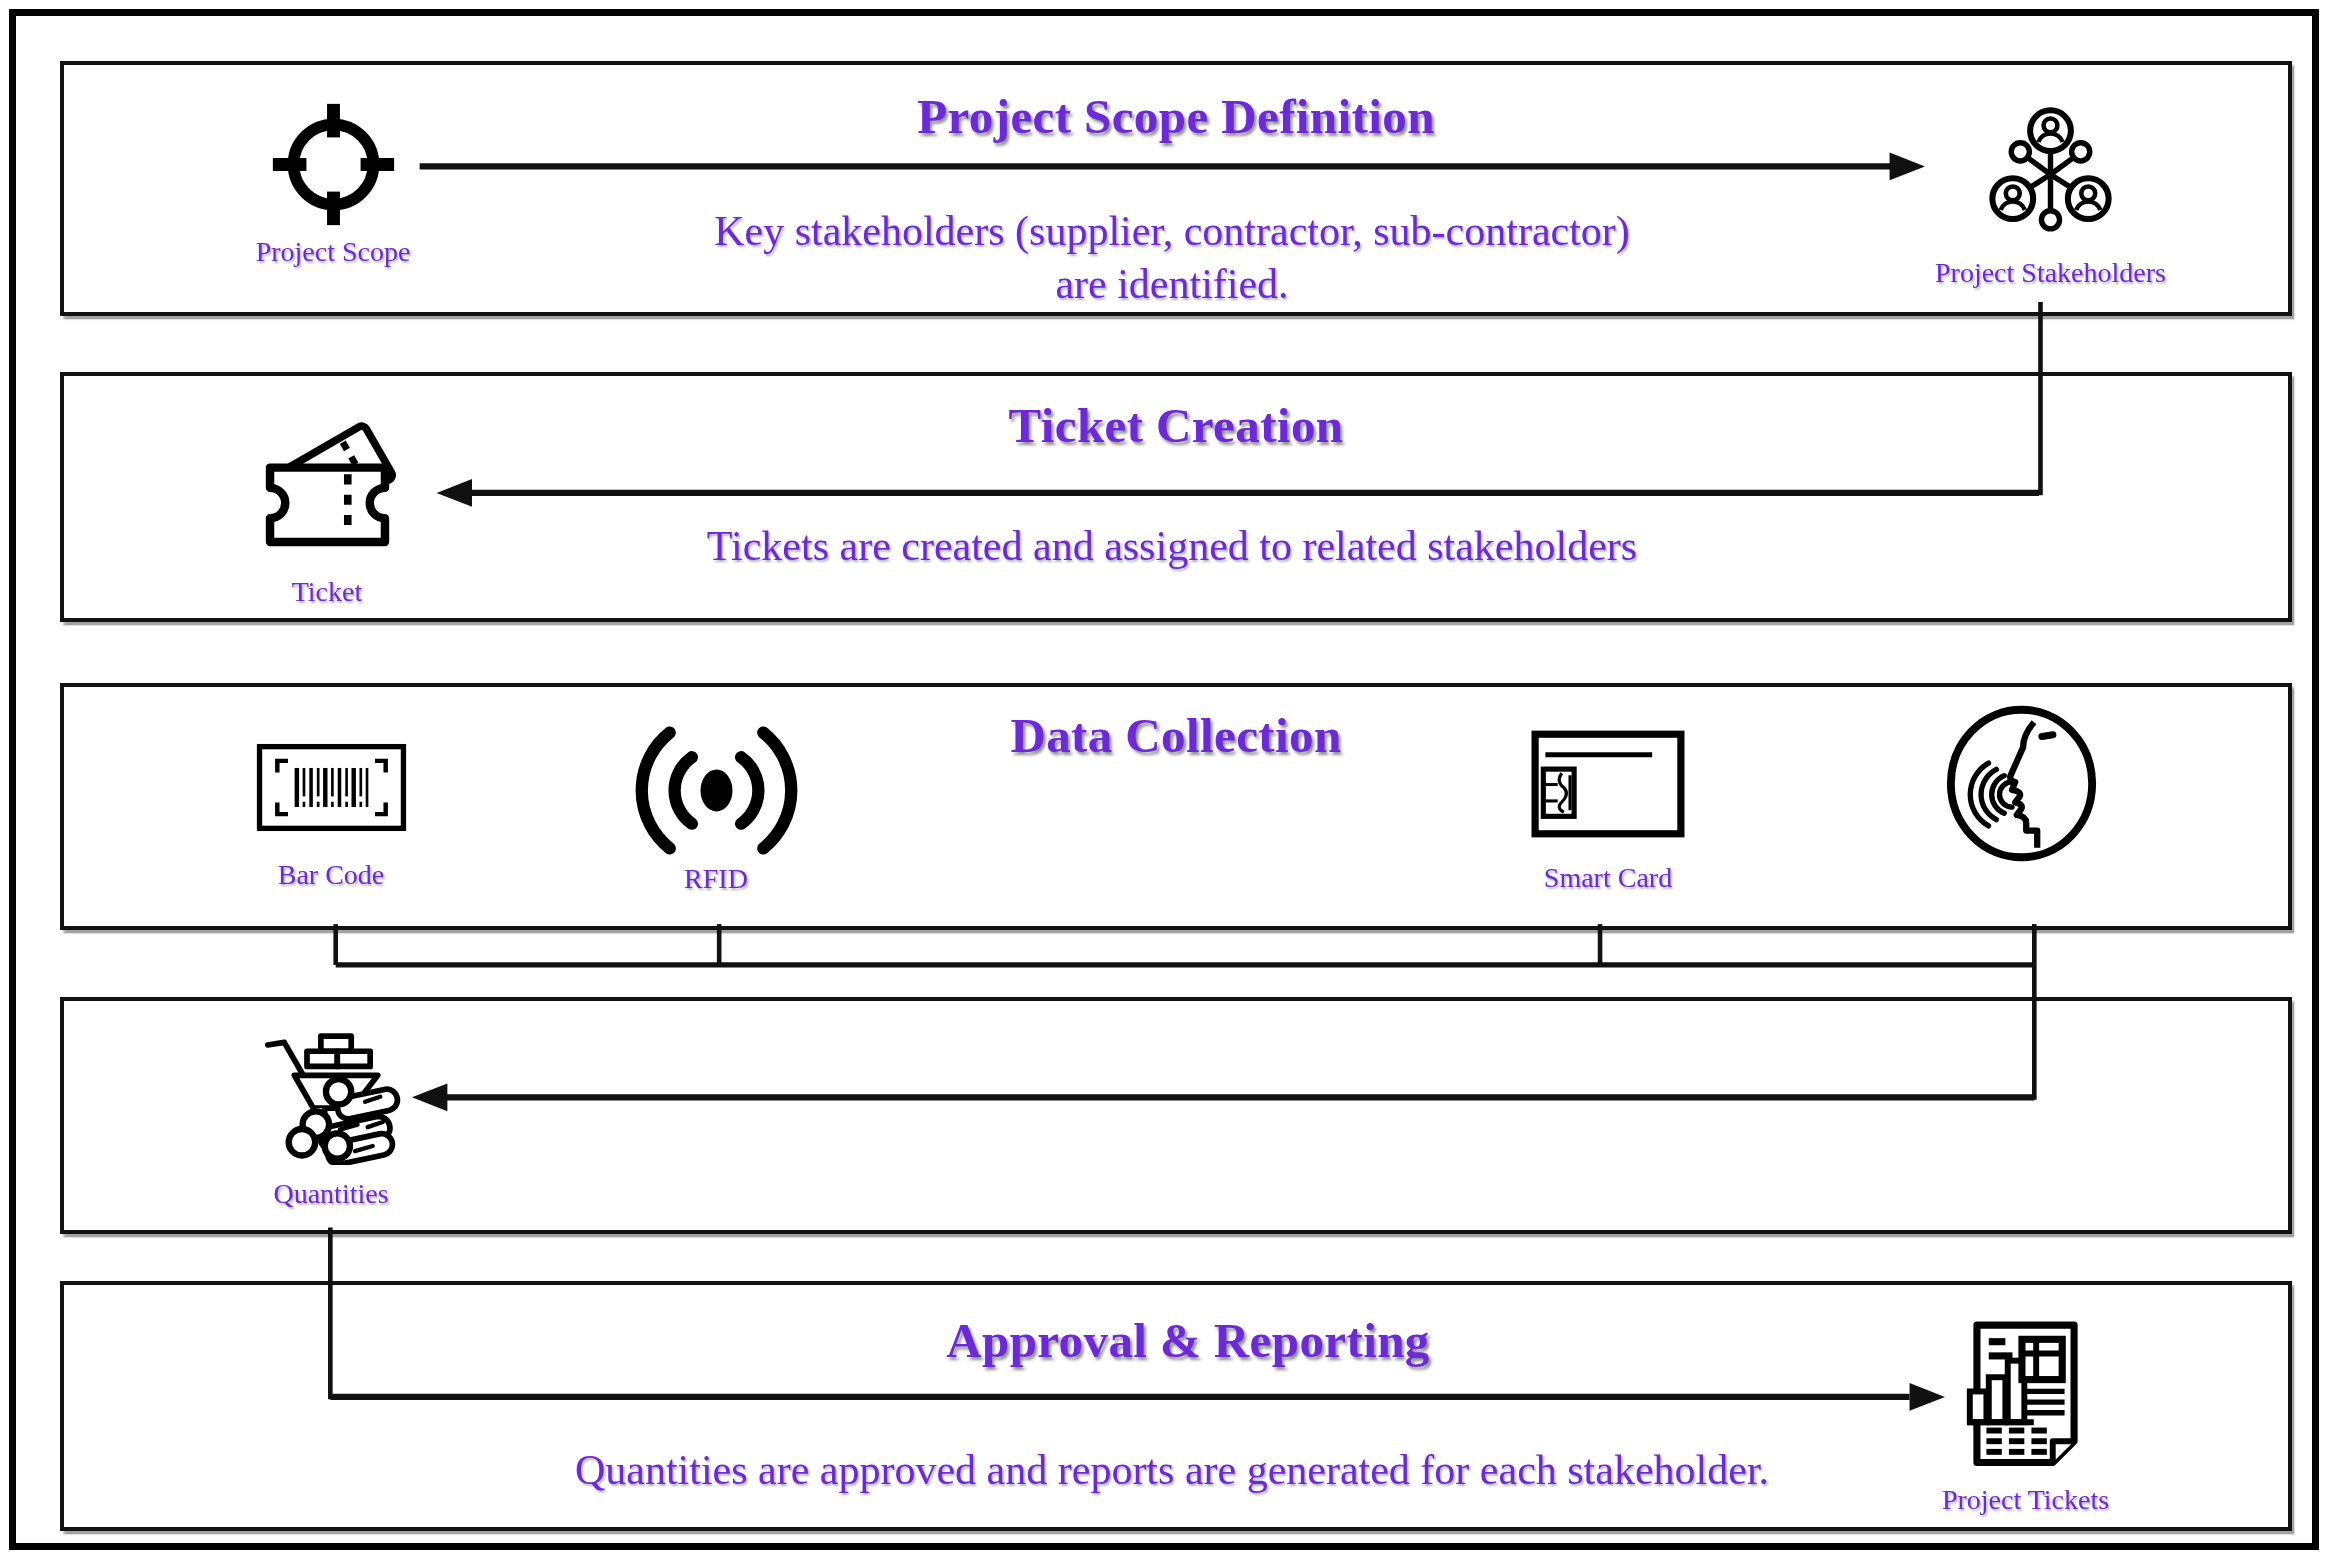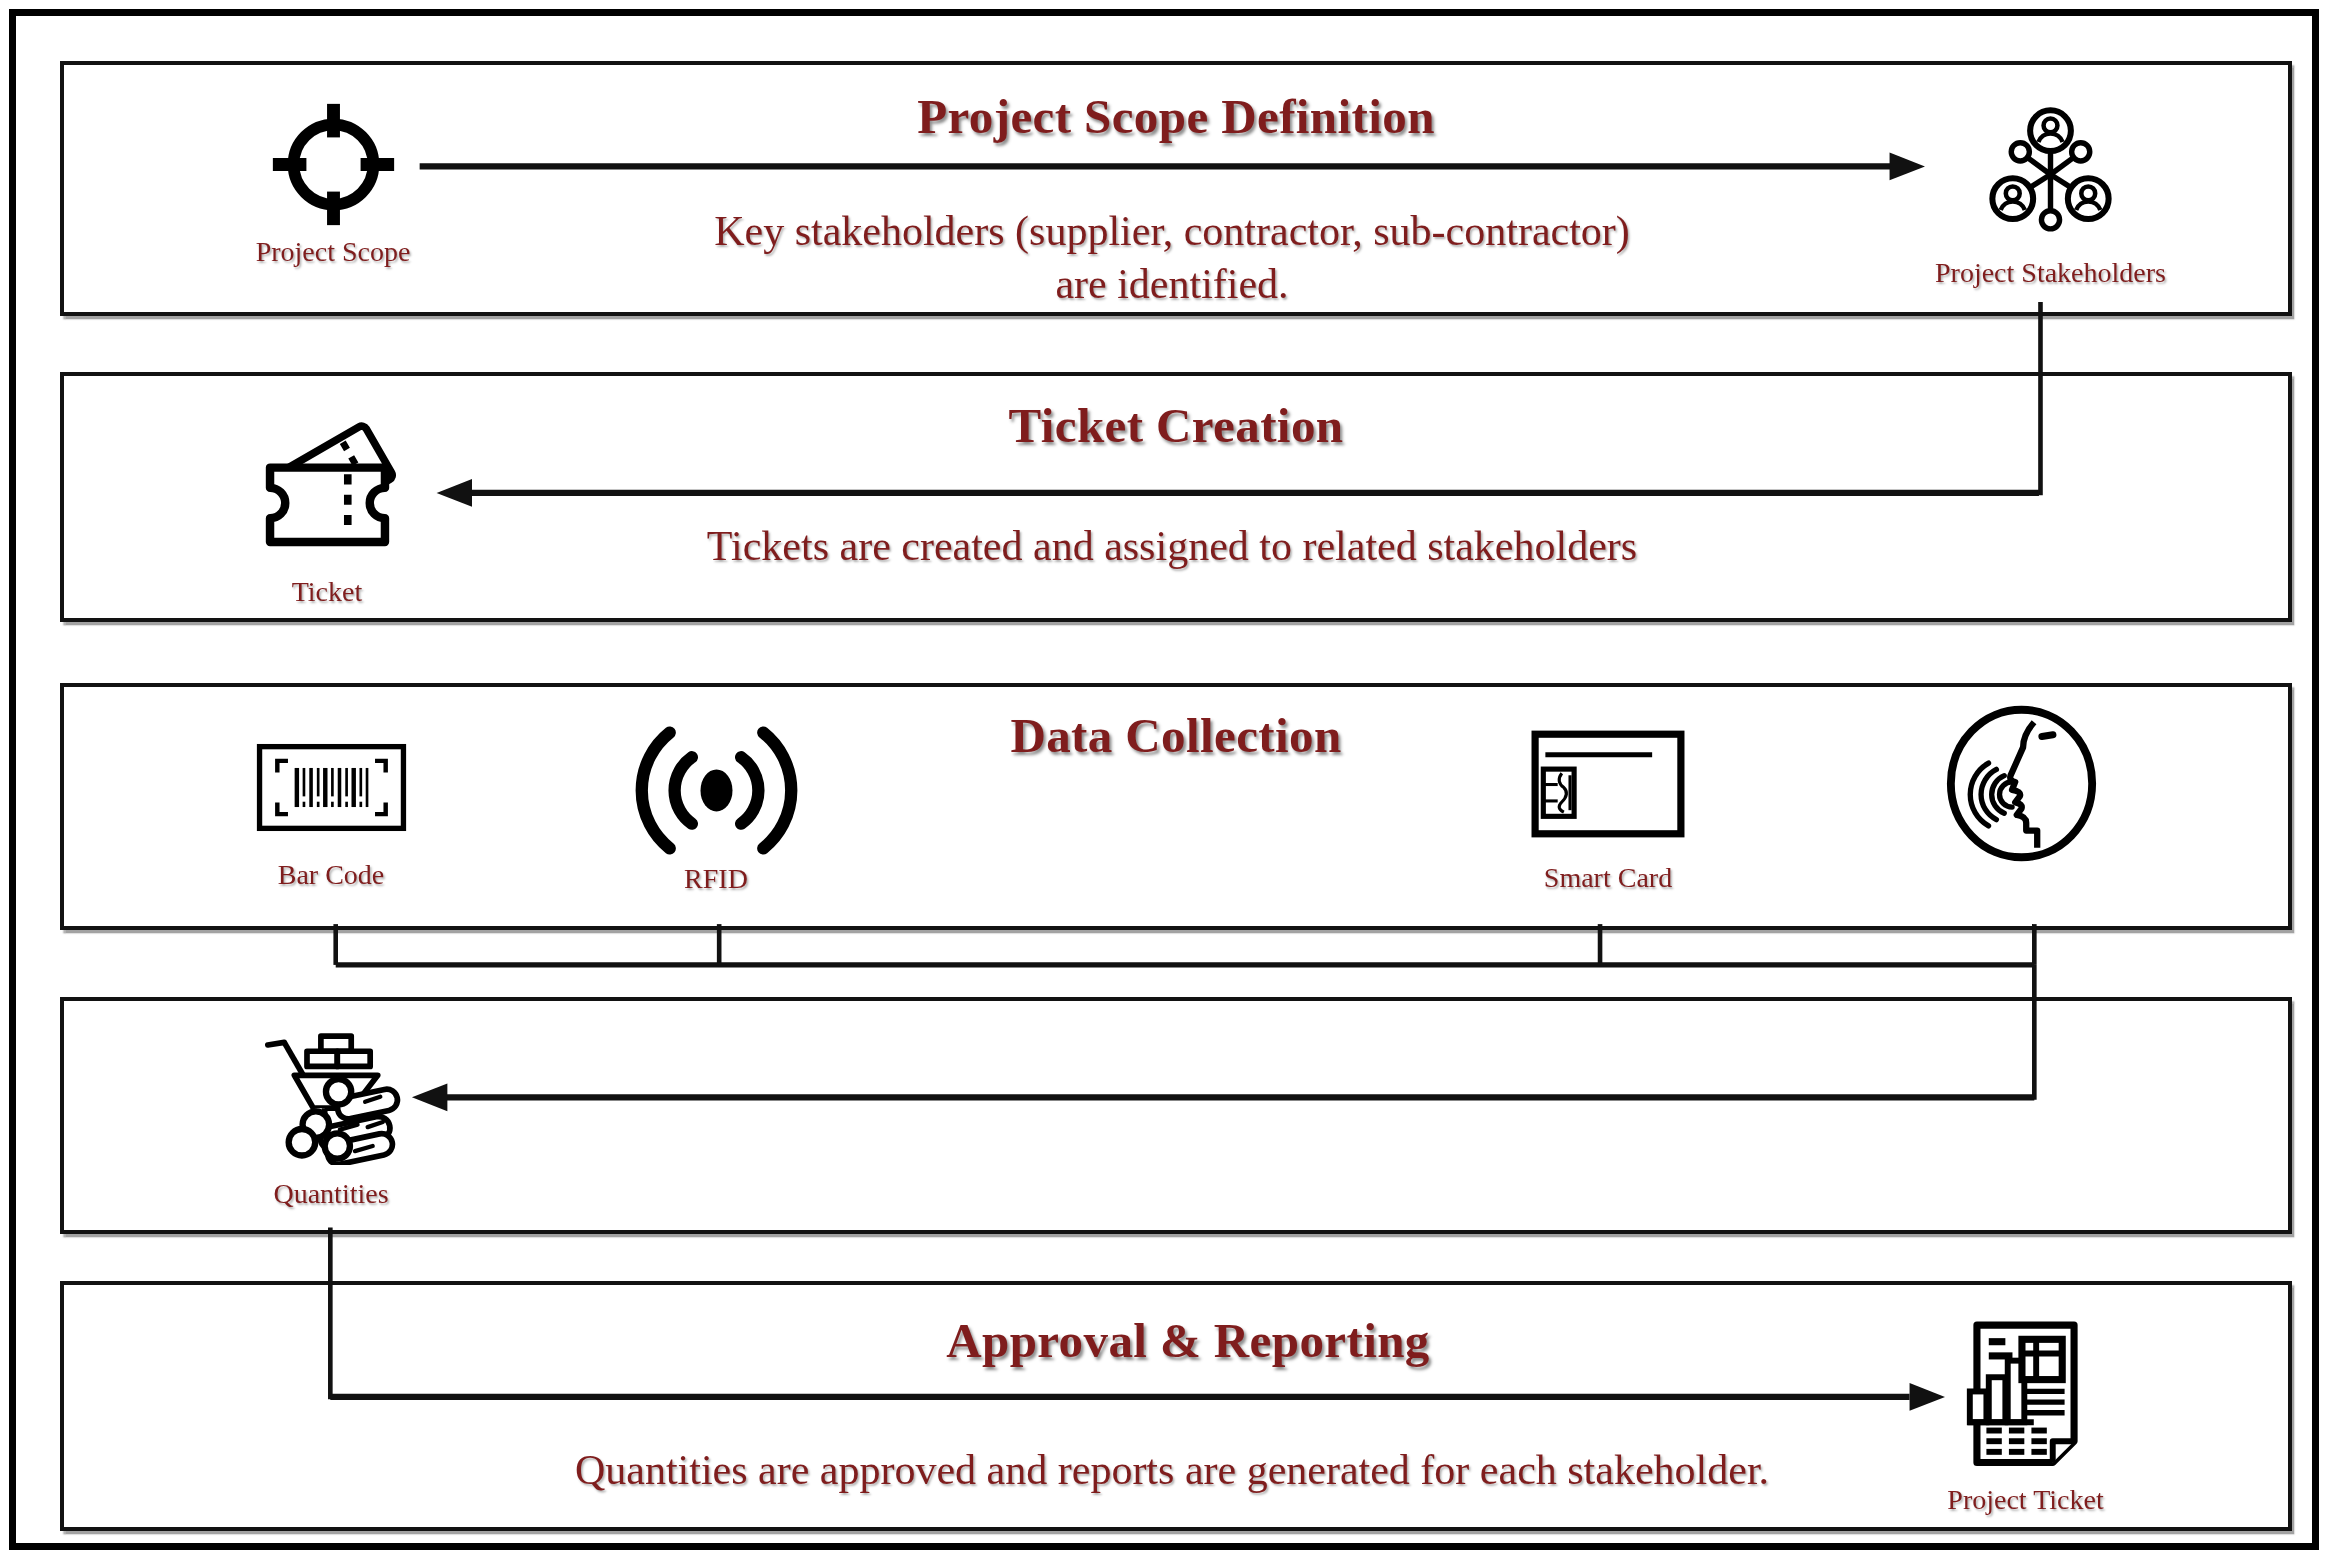--- a/index.html
+++ b/index.html
@@ -1,21 +1,21 @@
 <!DOCTYPE html>
 <html style="font-size:12.3px"><head>
 <meta charset="utf-8">
 <style>
   html,body{margin:0;padding:0;background:#e8e8e8;}
   .canvas{
     position:relative;
     width:2330px;height:1561px;
     background:#ffffff;
     font-family:"Liberation Serif","DejaVu Serif",serif;
-    color:#7f1d1d;
+    color:#6d28d9;
     overflow:hidden;
   }
   .outer-frame{
     position:absolute;left:9.2px;top:9.2px;right:10.8px;bottom:10.8px;
     border:7px solid #000;
     pointer-events:none;
   }
   .stage{
     position:absolute;
     left:60px;width:2232px;
@@ -276,21 +276,21 @@
           <line x1="41" y1="95" x2="54" y2="95"></line>
           <line x1="60" y1="95" x2="73" y2="95"></line>
         <line x1="22" y1="104" x2="35" y2="104"></line>
           <line x1="41" y1="104" x2="54" y2="104"></line>
           <line x1="60" y1="104" x2="73" y2="104"></line>
         <line x1="22" y1="113" x2="35" y2="113"></line>
           <line x1="41" y1="113" x2="54" y2="113"></line>
           <line x1="60" y1="113" x2="73" y2="113"></line>
       </g>
     </svg>
-    <figcaption class="icon-label" style="margin-top:4.6px;">Project Ticket</figcaption>
+    <figcaption class="icon-label" style="margin-top:4.6px;">Project Tickets</figcaption>
   </figure>
 
   <svg class="overlay" width="2330" height="1561" viewBox="0 0 3026 2027">
 
     <line x1="545" y1="216" x2="2458" y2="216" stroke-width="8"></line>
     <polygon points="2500,216 2454,198 2454,234" fill="#111"></polygon>
 
     <line x1="2650" y1="392" x2="2650" y2="643" stroke-width="6"></line>
 
     <line x1="2648" y1="640" x2="612" y2="640" stroke-width="8"></line>

